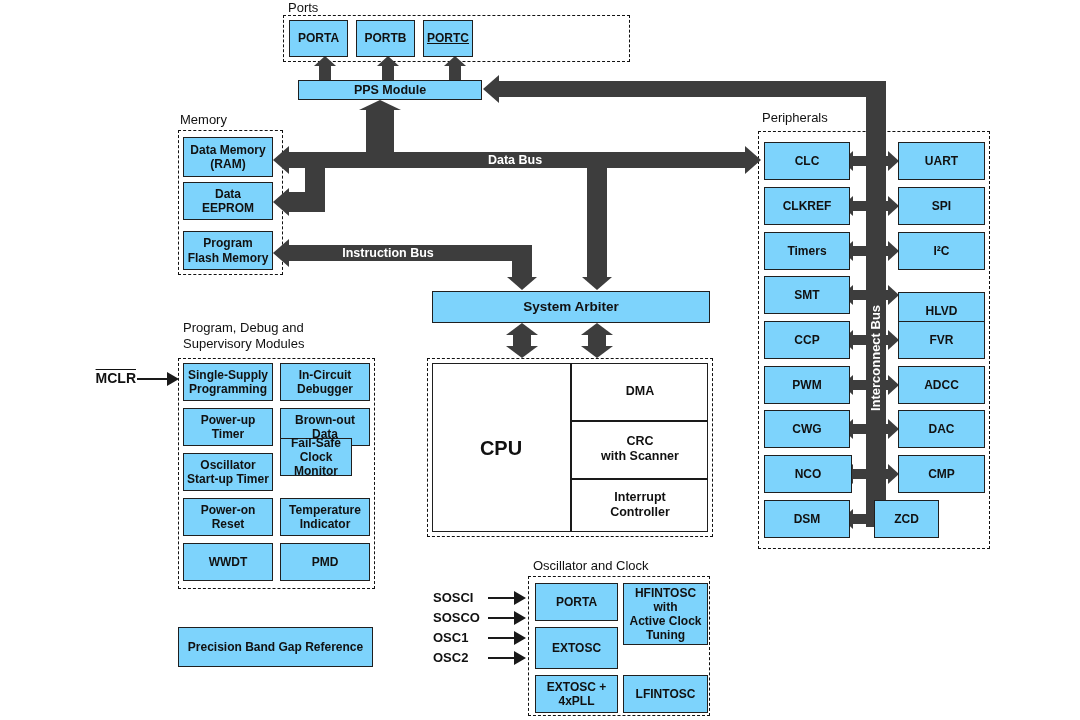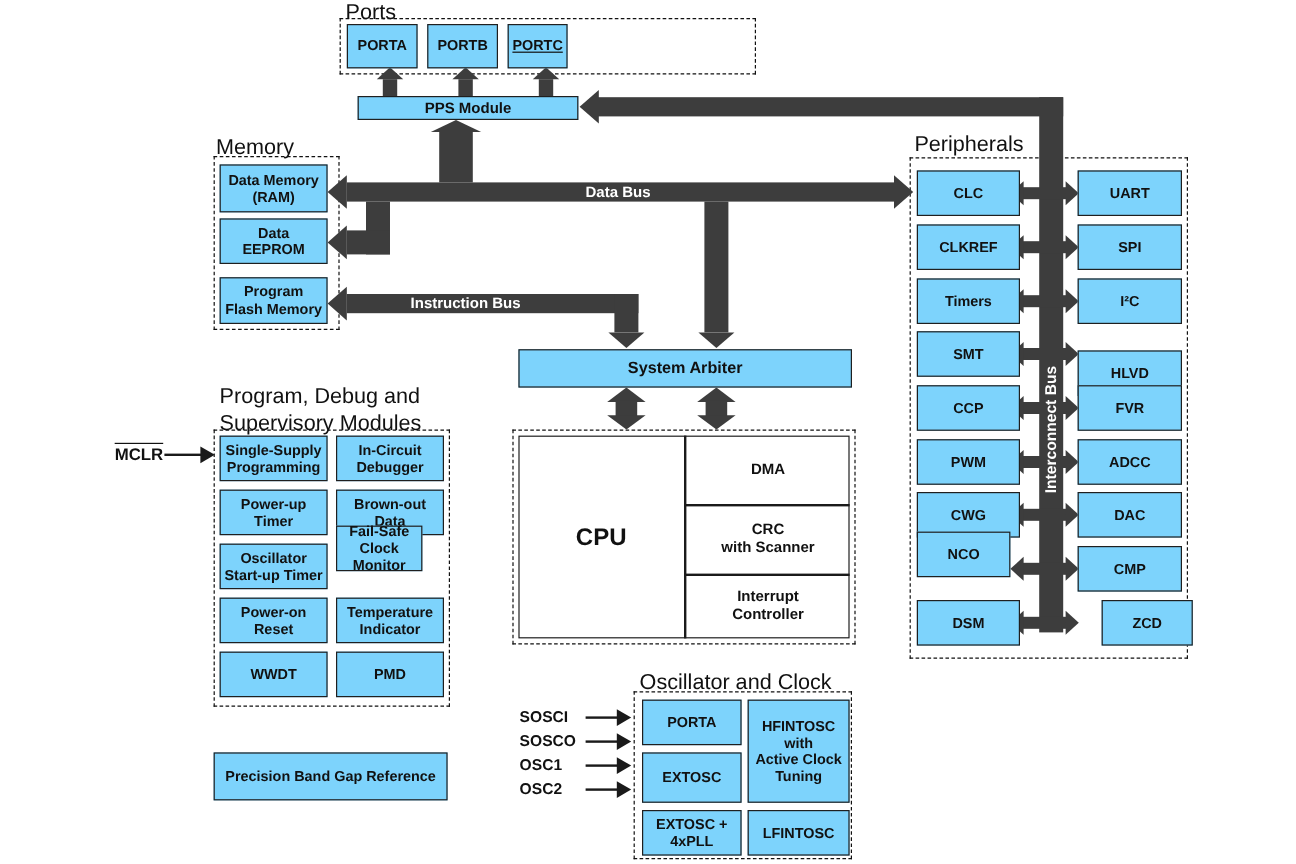--- a/index.html
+++ b/index.html
@@ -13,21 +13,21 @@
     display:flex; align-items:center; justify-content:center; text-align:center;
     font-weight:bold; font-size:12px; line-height:1.18; white-space:pre-line; z-index:3;
   }
   .solidbox { position:absolute; background:#fff; border:1.6px solid #1f1f1f; z-index:3; }
   .cell {
     position:absolute; display:flex; align-items:center; justify-content:center;
     text-align:center; font-weight:bold; font-size:12.5px; line-height:1.2;
     white-space:pre-line; z-index:4;
   }
   .dashed { position:absolute; border:1.5px dashed #111; background:transparent; z-index:1; }
-  .seclabel { position:absolute; font-size:18px; line-height:1.2; white-space:pre-line; z-index:3; }
+  .seclabel { position:absolute; font-size:13px; line-height:1.2; white-space:pre-line; z-index:3; }
   .pinlabel { position:absolute; font-size:13px; font-weight:bold; z-index:3; }
   .bus { position:absolute; background:#3d3d3d; z-index:2; }
   .tri { position:absolute; width:0; height:0; z-index:2; }
   .thinline { position:absolute; background:#1a1a1a; z-index:2; }
   .buslabel {
     position:absolute; color:#fff; font-weight:bold; font-size:12.5px;
     text-align:center; z-index:4;
   }
   .mclr { position:absolute; font-size:14px; font-weight:bold; text-decoration:overline; z-index:3; }
 </style>
@@ -151,27 +151,27 @@
     <div class="box" style="left: 764px; top: 366px; width: 86px; height: 38px;">PWM</div>
     <div class="box" style="left: 898px; top: 366px; width: 87px; height: 38px;">ADCC</div>
     <div class="bus" style="left: 852px; top: 380px; width: 40px; height: 10px;"></div>
     <div class="tri" style="left: 842px; top: 375px; border-top: 10px solid transparent; border-bottom: 10px solid transparent; border-right: 11px solid rgb(61, 61, 61);"></div>
     <div class="tri" style="left: 888px; top: 375px; border-top: 10px solid transparent; border-bottom: 10px solid transparent; border-left: 11px solid rgb(61, 61, 61);"></div>
     <div class="box" style="left: 764px; top: 410px; width: 86px; height: 38px;">CWG</div>
     <div class="box" style="left: 898px; top: 410px; width: 87px; height: 38px;">DAC</div>
     <div class="bus" style="left: 852px; top: 424px; width: 40px; height: 10px;"></div>
     <div class="tri" style="left: 842px; top: 419px; border-top: 10px solid transparent; border-bottom: 10px solid transparent; border-right: 11px solid rgb(61, 61, 61);"></div>
     <div class="tri" style="left: 888px; top: 419px; border-top: 10px solid transparent; border-bottom: 10px solid transparent; border-left: 11px solid rgb(61, 61, 61);"></div>
-    <div class="box" style="left: 764px; top: 443px; width: 78px; height: 38px;">NCO</div>
+    <div class="box" style="left: 764px; top: 455px; width: 88px; height: 38px;">NCO</div>
     <div class="box" style="left: 898px; top: 455px; width: 87px; height: 38px;">CMP</div>
     <div class="bus" style="left: 852px; top: 469px; width: 40px; height: 10px;"></div>
     <div class="tri" style="left: 842px; top: 464px; border-top: 10px solid transparent; border-bottom: 10px solid transparent; border-right: 11px solid rgb(61, 61, 61);"></div>
     <div class="tri" style="left: 888px; top: 464px; border-top: 10px solid transparent; border-bottom: 10px solid transparent; border-left: 11px solid rgb(61, 61, 61);"></div>
     <div class="box" style="left: 764px; top: 500px; width: 86px; height: 38px;">DSM</div>
-    <div class="box" style="left: 918px; top: 500px; width: 76px; height: 38px;">ZCD</div>
+    <div class="box" style="left: 874px; top: 500px; width: 65px; height: 38px;">ZCD</div>
     <div class="bus" style="left: 852px; top: 514px; width: 40px; height: 10px;"></div>
     <div class="tri" style="left: 842px; top: 509px; border-top: 10px solid transparent; border-bottom: 10px solid transparent; border-right: 11px solid rgb(61, 61, 61);"></div>
     <div class="tri" style="left: 888px; top: 509px; border-top: 10px solid transparent; border-bottom: 10px solid transparent; border-left: 11px solid rgb(61, 61, 61);"></div>
     <div class="box" style="left: 183px; top: 363px; width: 90px; height: 38px;">Single-Supply
 Programming</div>
     <div class="box" style="left: 280px; top: 363px; width: 90px; height: 38px;">In-Circuit
 Debugger</div>
     <div class="box" style="left: 183px; top: 408px; width: 90px; height: 38px;">Power-up
 Timer</div>
     <div class="box" style="left: 280px; top: 408px; width: 90px; height: 38px;">Brown-out
@@ -183,21 +183,21 @@
     <div class="box" style="left: 183px; top: 498px; width: 90px; height: 38px;">Power-on
 Reset</div>
     <div class="box" style="left: 280px; top: 498px; width: 90px; height: 38px;">Temperature
 Indicator</div>
     <div class="box" style="left: 183px; top: 543px; width: 90px; height: 38px;">WWDT</div>
     <div class="box" style="left: 280px; top: 543px; width: 90px; height: 38px;">PMD</div>
     <div class="box" style="left: 535px; top: 583px; width: 83px; height: 38px;">PORTA</div>
     <div class="box" style="left: 535px; top: 627px; width: 83px; height: 42px;">EXTOSC</div>
     <div class="box" style="left: 535px; top: 675px; width: 83px; height: 38px;">EXTOSC +
 4xPLL</div>
-    <div class="box" style="left: 623px; top: 583px; width: 85px; height: 86px;">HFINTOSC
+    <div class="box" style="left: 623px; top: 583px; width: 85px; height: 62px;">HFINTOSC
 with
 Active Clock
 Tuning</div>
     <div class="box" style="left: 623px; top: 675px; width: 85px; height: 38px;">LFINTOSC</div>
     <div class="pinlabel" style="left: 433px; top: 590px;">SOSCI</div>
     <div class="thinline" style="left: 488px; top: 597px; width: 27px; height: 2px;"></div>
     <div class="tri" style="left: 514px; top: 591px; border-top: 7px solid transparent; border-bottom: 7px solid transparent; border-left: 12px solid rgb(26, 26, 26);"></div>
     <div class="pinlabel" style="left: 433px; top: 610px;">SOSCO</div>
     <div class="thinline" style="left: 488px; top: 617px; width: 27px; height: 2px;"></div>
     <div class="tri" style="left: 514px; top: 611px; border-top: 7px solid transparent; border-bottom: 7px solid transparent; border-left: 12px solid rgb(26, 26, 26);"></div>

